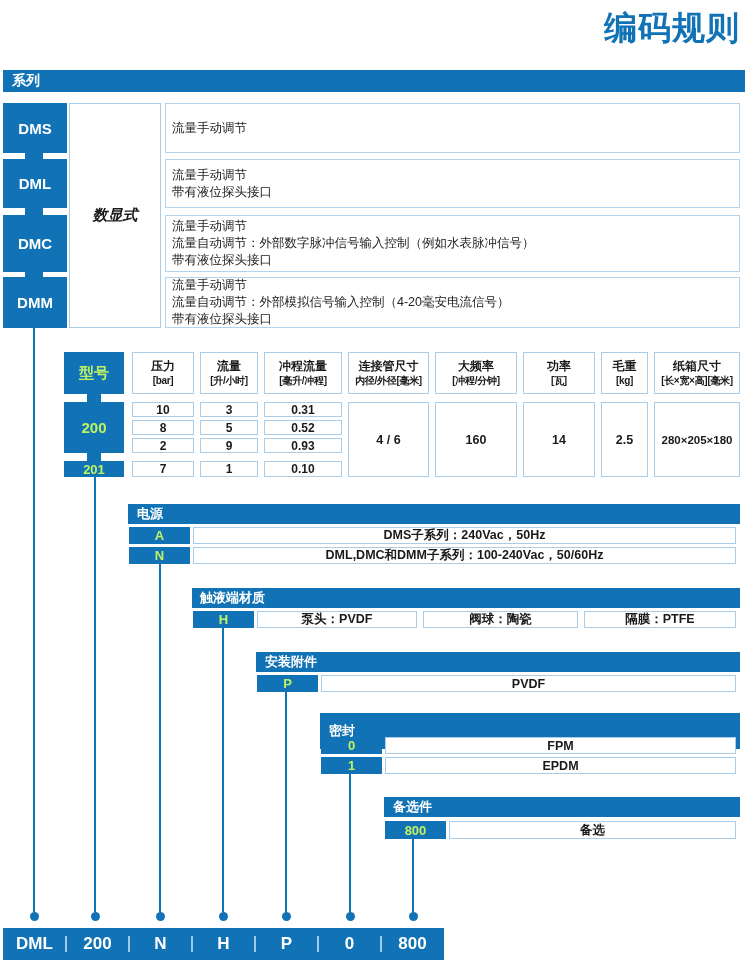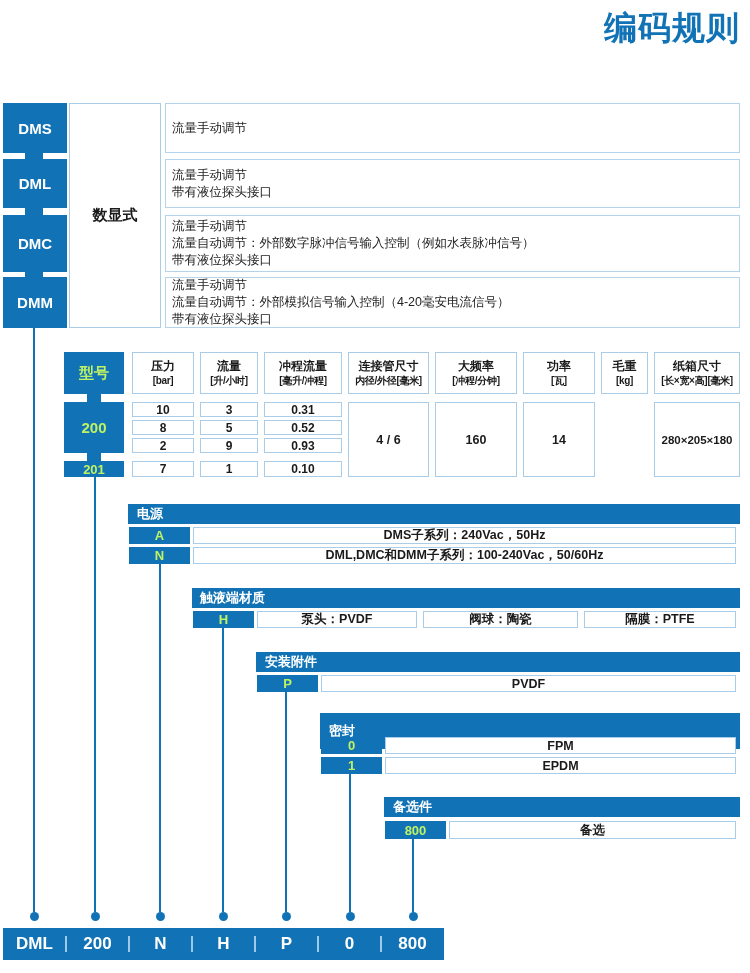--- a/index.html
+++ b/index.html
@@ -1,21 +1,21 @@
 <!DOCTYPE html>
 <html><head>
 <meta charset="utf-8">
 <style>
   * { margin:0; padding:0; box-sizing:border-box; }
   html,body { background:#fff; }
   body { font-family:"Liberation Sans","DejaVu Sans",sans-serif; color:#1a1a1a; }
   .page { position:relative; width:750px; height:973px; background:#ffffff; overflow:hidden; }
   .abs { position:absolute; }
   .wbox { background:#fff; border:1px solid #a9cce8; }
-  .center { display:flex; align-items:center; justify-content:center; }
+  .center { display:flex; align-items:center; justify-content:center;font-style:italic; }
   .keycell { background:#1173b5; color:#bef264; font-weight:bold; font-size:13px;
              display:flex; align-items:center; justify-content:center; }
   .hdrbar { background:#1173b5; color:#fff; font-weight:bold; font-size:13px;
             display:flex; align-items:center; padding-left:9px; }
   .title { color:#1173b5; font-weight:bold; font-size:33px; letter-spacing:1px; }
   .seriesblock { background:#1173b5; color:#fff; font-weight:bold; font-size:15px;
                  display:flex; align-items:center; justify-content:center; }
   .descbox { background:#fff; border:1px solid #b5d3ea; display:flex; flex-direction:column;
              justify-content:center; padding-left:6px; font-size:12.5px; font-weight:500;
              color:#222; line-height:17px; }
@@ -35,20 +35,21 @@
              color:#fff; font-weight:bold; font-size:17px; }
   .codesep { position:absolute; top:8px; width:2px; height:16px; background:#9ec9e8; }
 </style>
 </head>
 <body>
 
 <div class="page">
 
   <div class="abs title" style="top:6px; right:10px;">编码规则</div>
 
+  <div class="abs hdrbar" style="left:3px; top:70px; width:742px; height:22px; font-size:14px;">系列</div>
 
   <div class="abs seriesblock" style="left:3px; top:103px; width:64px; height:50px;">DMS</div>
   <div class="abs seriesblock" style="left:3px; top:159px; width:64px; height:49px;">DML</div>
   <div class="abs seriesblock" style="left:3px; top:215px; width:64px; height:57px;">DMC</div>
   <div class="abs seriesblock" style="left:3px; top:277px; width:64px; height:51px;">DMM</div>
 
   <div class="notch" style="left:25px; top:153px; width:18px; height:6px;"></div>
   <div class="notch" style="left:25px; top:208px; width:18px; height:7px;"></div>
   <div class="notch" style="left:25px; top:272px; width:18px; height:5px;"></div>
 
@@ -124,20 +125,21 @@
   <div class="abs tdcell" style="left:200px; top:438px; width:58px; height:15px;">9</div>
   <div class="abs tdcell" style="left:264px; top:438px; width:78px; height:15px;">0.93</div>
 
   <div class="abs tdcell" style="left:132px; top:461px; width:62px; height:16px;">7</div>
   <div class="abs tdcell" style="left:200px; top:461px; width:58px; height:16px;">1</div>
   <div class="abs tdcell" style="left:264px; top:461px; width:78px; height:16px;">0.10</div>
 
   <div class="abs tdcell" style="left:348px; top:402px; width:81px; height:75px; font-size:12.5px;">4 / 6</div>
   <div class="abs tdcell" style="left:435px; top:402px; width:82px; height:75px; font-size:12.5px;">160</div>
   <div class="abs tdcell" style="left:523px; top:402px; width:72px; height:75px; font-size:12.5px;">14</div>
+  <div class="abs tdcell" style="left:601px; top:402px; width:47px; height:75px; font-size:12.5px;">2.5</div>
   <div class="abs tdcell" style="left:654px; top:402px; width:86px; height:75px; font-size:11.5px;">280×205×180</div>
 
   <div class="abs hdrbar" style="left:128px; top:504px; width:612px; height:20px;">电源</div>
   <div class="abs keycell" style="left:129px; top:527px; width:61px; height:17px;">A</div>
   <div class="abs rowbox" style="left:193px; top:527px; width:543px; height:17px;">DMS子系列：240Vac，50Hz</div>
   <div class="abs keycell" style="left:129px; top:547px; width:61px; height:17px;">N</div>
   <div class="abs rowbox" style="left:193px; top:547px; width:543px; height:17px;">DML,DMC和DMM子系列：100-240Vac，50/60Hz</div>
 
   <div class="abs hdrbar" style="left:192px; top:588px; width:548px; height:20px;padding-left:8px;">触液端材质</div>
   <div class="abs keycell" style="left:193px; top:611px; width:61px; height:17px;">H</div>

